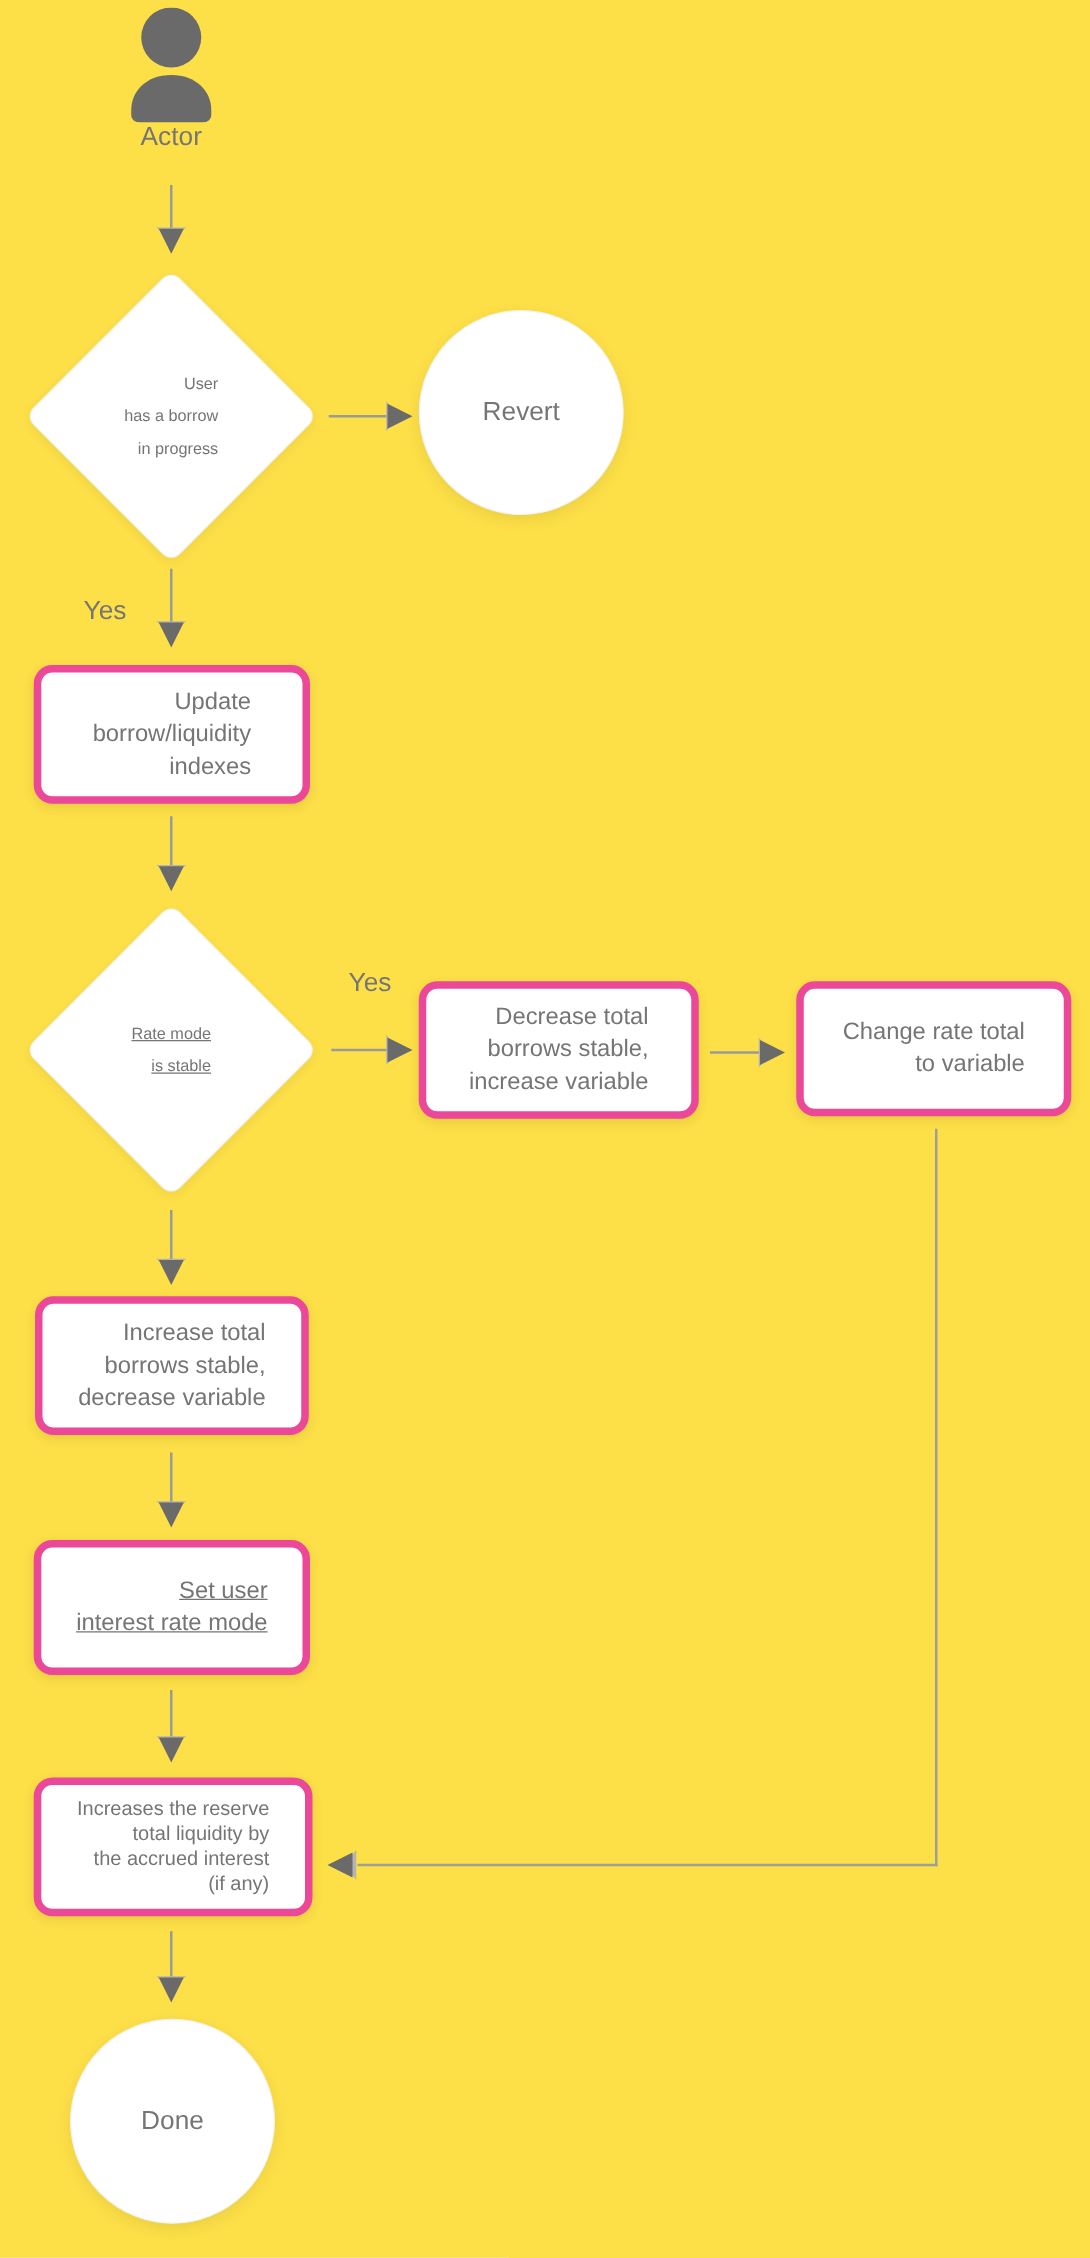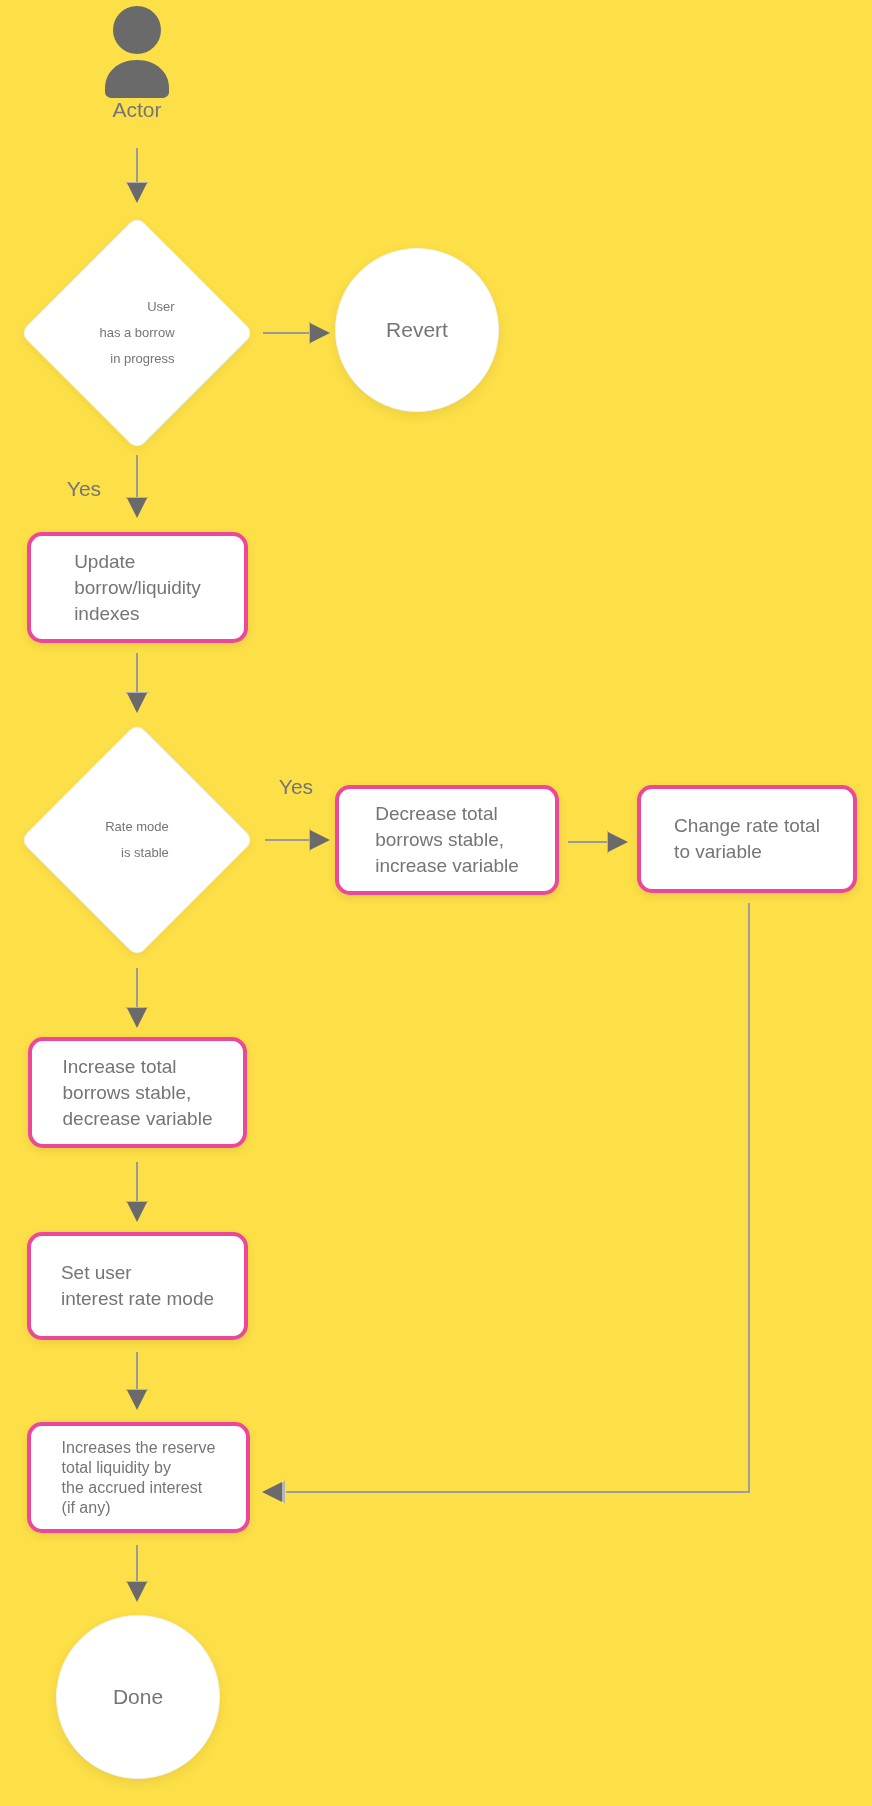--- a/index.html
+++ b/index.html
@@ -1,23 +1,23 @@
 <!DOCTYPE html>
 <html><head>
 <meta charset="utf-8">
 <style>
   html,body{margin:0;padding:0;}
   body{font-family:"Liberation Sans","DejaVu Sans",sans-serif;background:#fafafa;}
   .stage{position:relative;width:872px;height:1806px;background:#fde047;overflow:hidden;}
 
   
   .node-box{
-    position:absolute;background:#ffffff;border:4px solid #ec4899;border-radius:15px;
+    position:absolute;background:#ffffff;border:6px solid #ec4899;border-radius:15px;
     box-shadow:0 3px 9px rgba(0,0,0,0.09);
-    display:flex;align-items:center;justify-content:center;text-align:left;
+    display:flex;align-items:center;justify-content:center;text-align:right;
     color:#757575;font-size:19px;line-height:26px;white-space:pre-line;box-sizing:border-box;
   }
   .node-circle{
     position:absolute;background:#ffffff;border:1px solid #f3f3f3;border-radius:50%;
     box-shadow:0 4px 12px rgba(0,0,0,0.08);
     display:flex;align-items:center;justify-content:center;text-align:center;
     color:#757575;font-size:21px;box-sizing:border-box;
   }
   .diamond{
     position:absolute;width:166px;height:166px;background:#ffffff;border:1px solid #f1f1f1;
@@ -102,21 +102,21 @@
 indexes</span>
   </div>
 
   <div class="arrow-down" style="left:124px;top:653px;height:60px;">
     <div class="shaft"></div>
       <div class="tri-light"></div>
       <div class="tri-dark"></div>
   </div>
 
   <div class="diamond" style="left:54px;top:757px;"></div>
-  <div class="node-label" style="left:37px;top:814px;width:200px;height:52px;">Rate mode
+  <div class="node-label" style="left:37px;top:814px;width:200px;height:52px;text-decoration:underline;">Rate mode
 is stable</div>
 
   <div class="free-label" style="left:262px;top:775px;width:68px;">Yes</div>
 
   <div class="arrow-right" style="left:265px;top:827px;width:65px;">
     <div class="shaft"></div>
       <div class="tri-light"></div>
       <div class="tri-dark"></div>
   </div>
 
@@ -155,21 +155,21 @@
 borrows stable,
 decrease variable</span>
   </div>
 
   <div class="arrow-down" style="left:124px;top:1162px;height:60px;">
     <div class="shaft"></div>
       <div class="tri-light"></div>
       <div class="tri-dark"></div>
   </div>
 
-  <div class="node-box" style="left:27px;top:1232px;width:221px;height:108px;">
+  <div class="node-box" style="left:27px;top:1232px;width:221px;height:108px;text-decoration:underline;">
     <span>Set user
 interest rate mode</span>
   </div>
 
   <div class="arrow-down" style="left:124px;top:1352px;height:58px;">
     <div class="shaft"></div>
       <div class="tri-light"></div>
       <div class="tri-dark"></div>
   </div>
 

